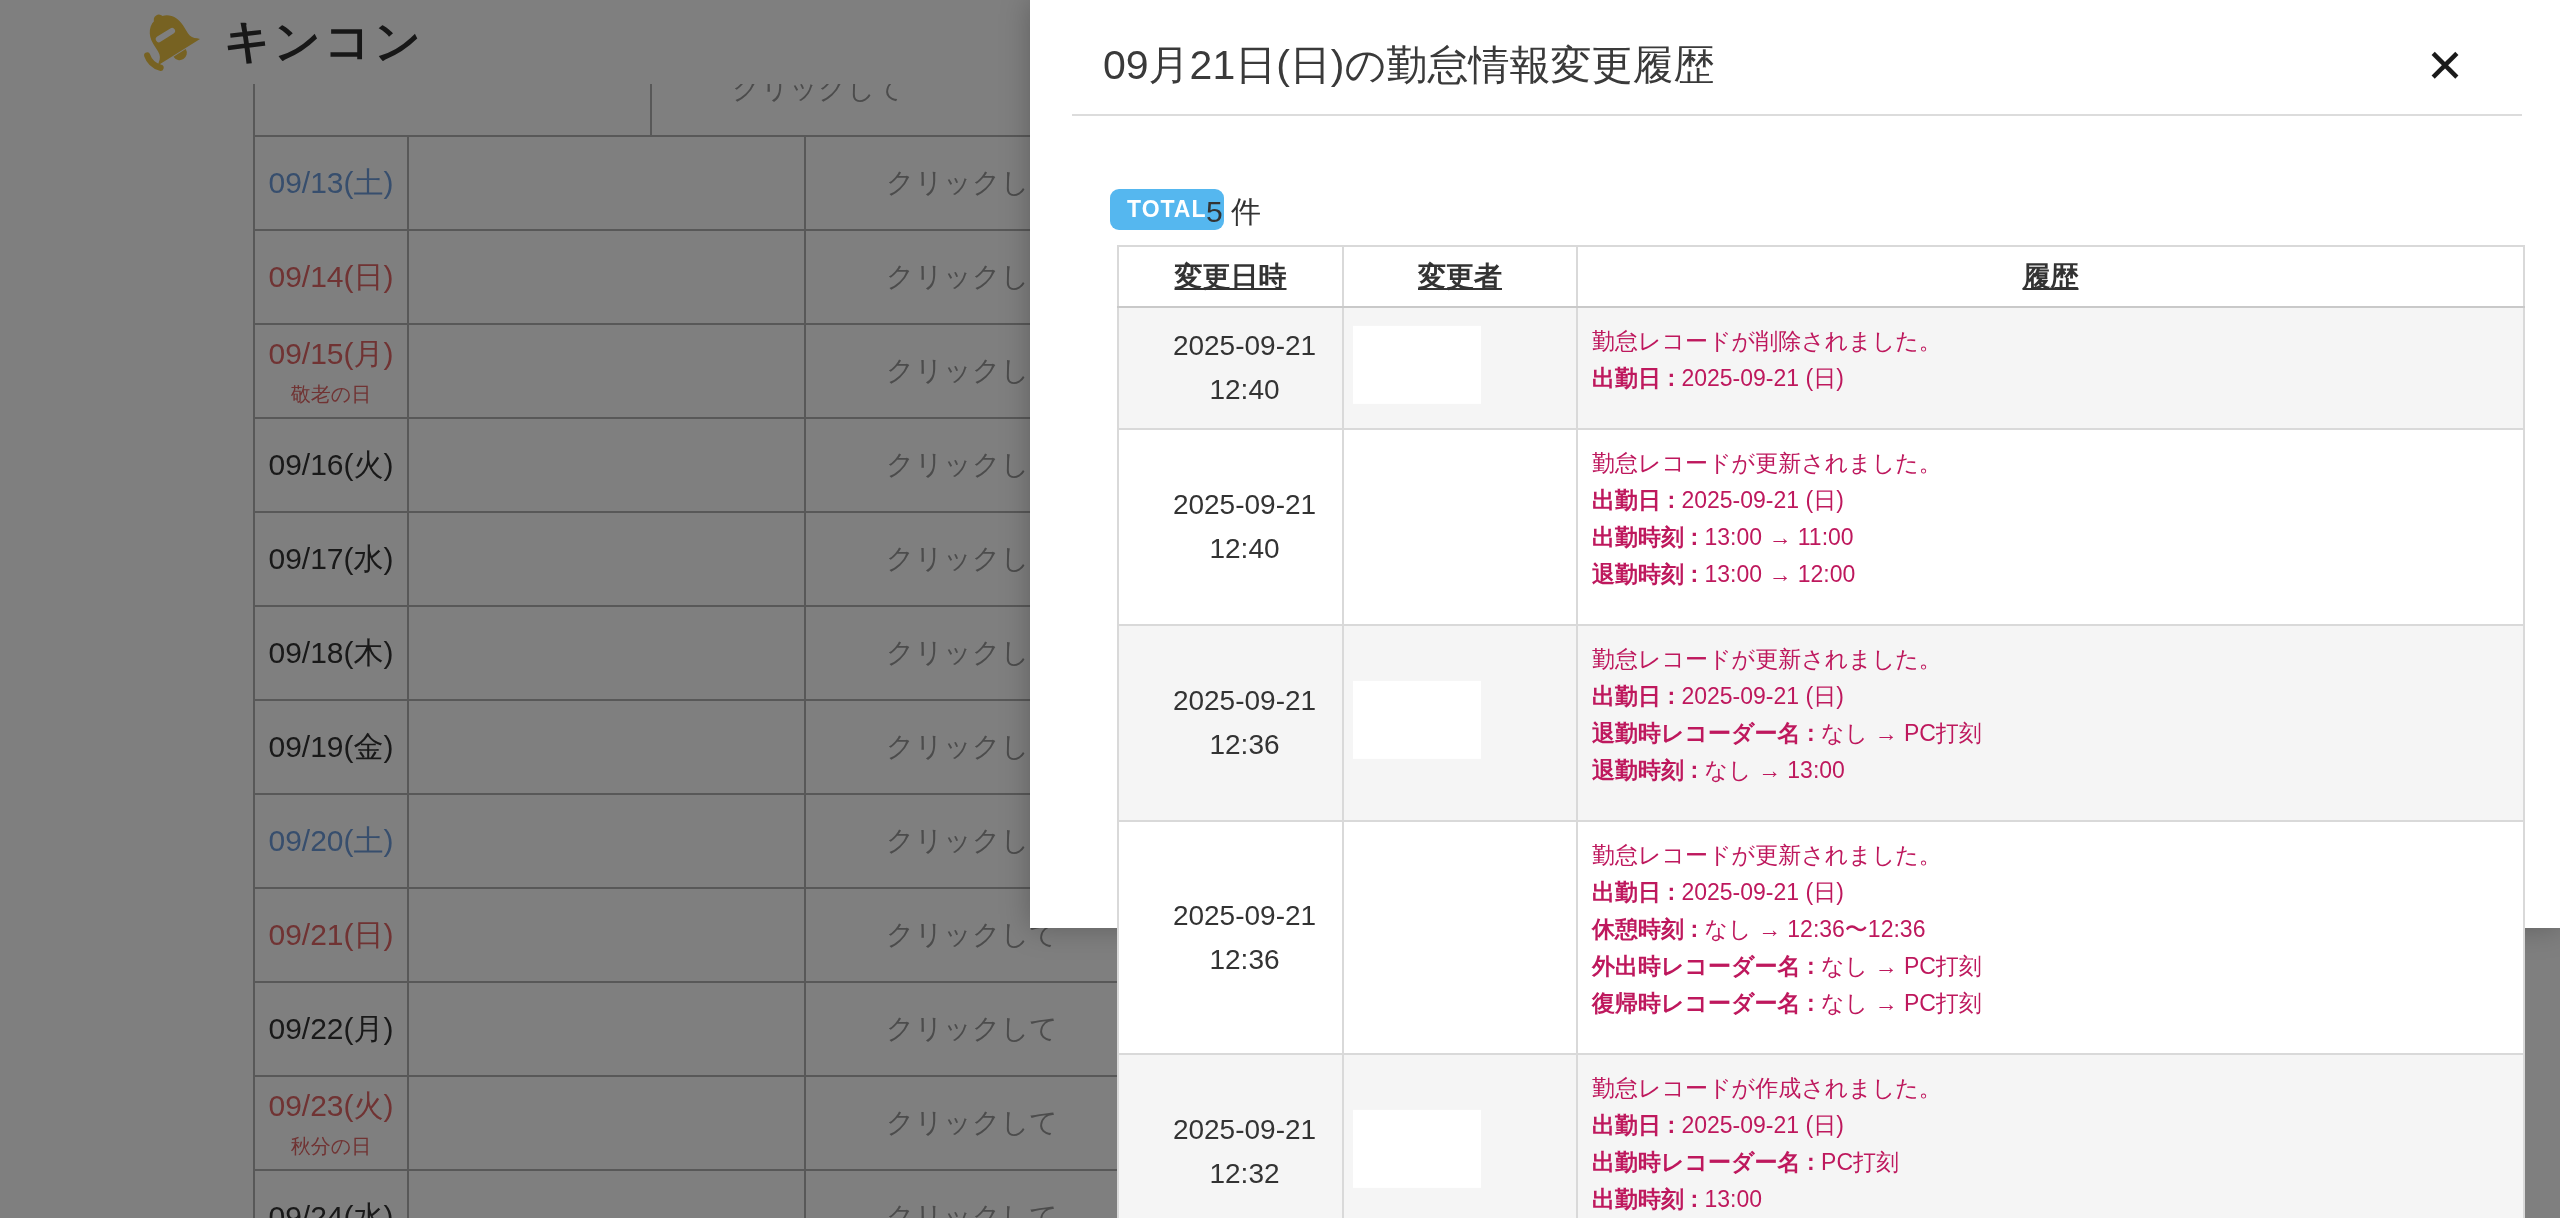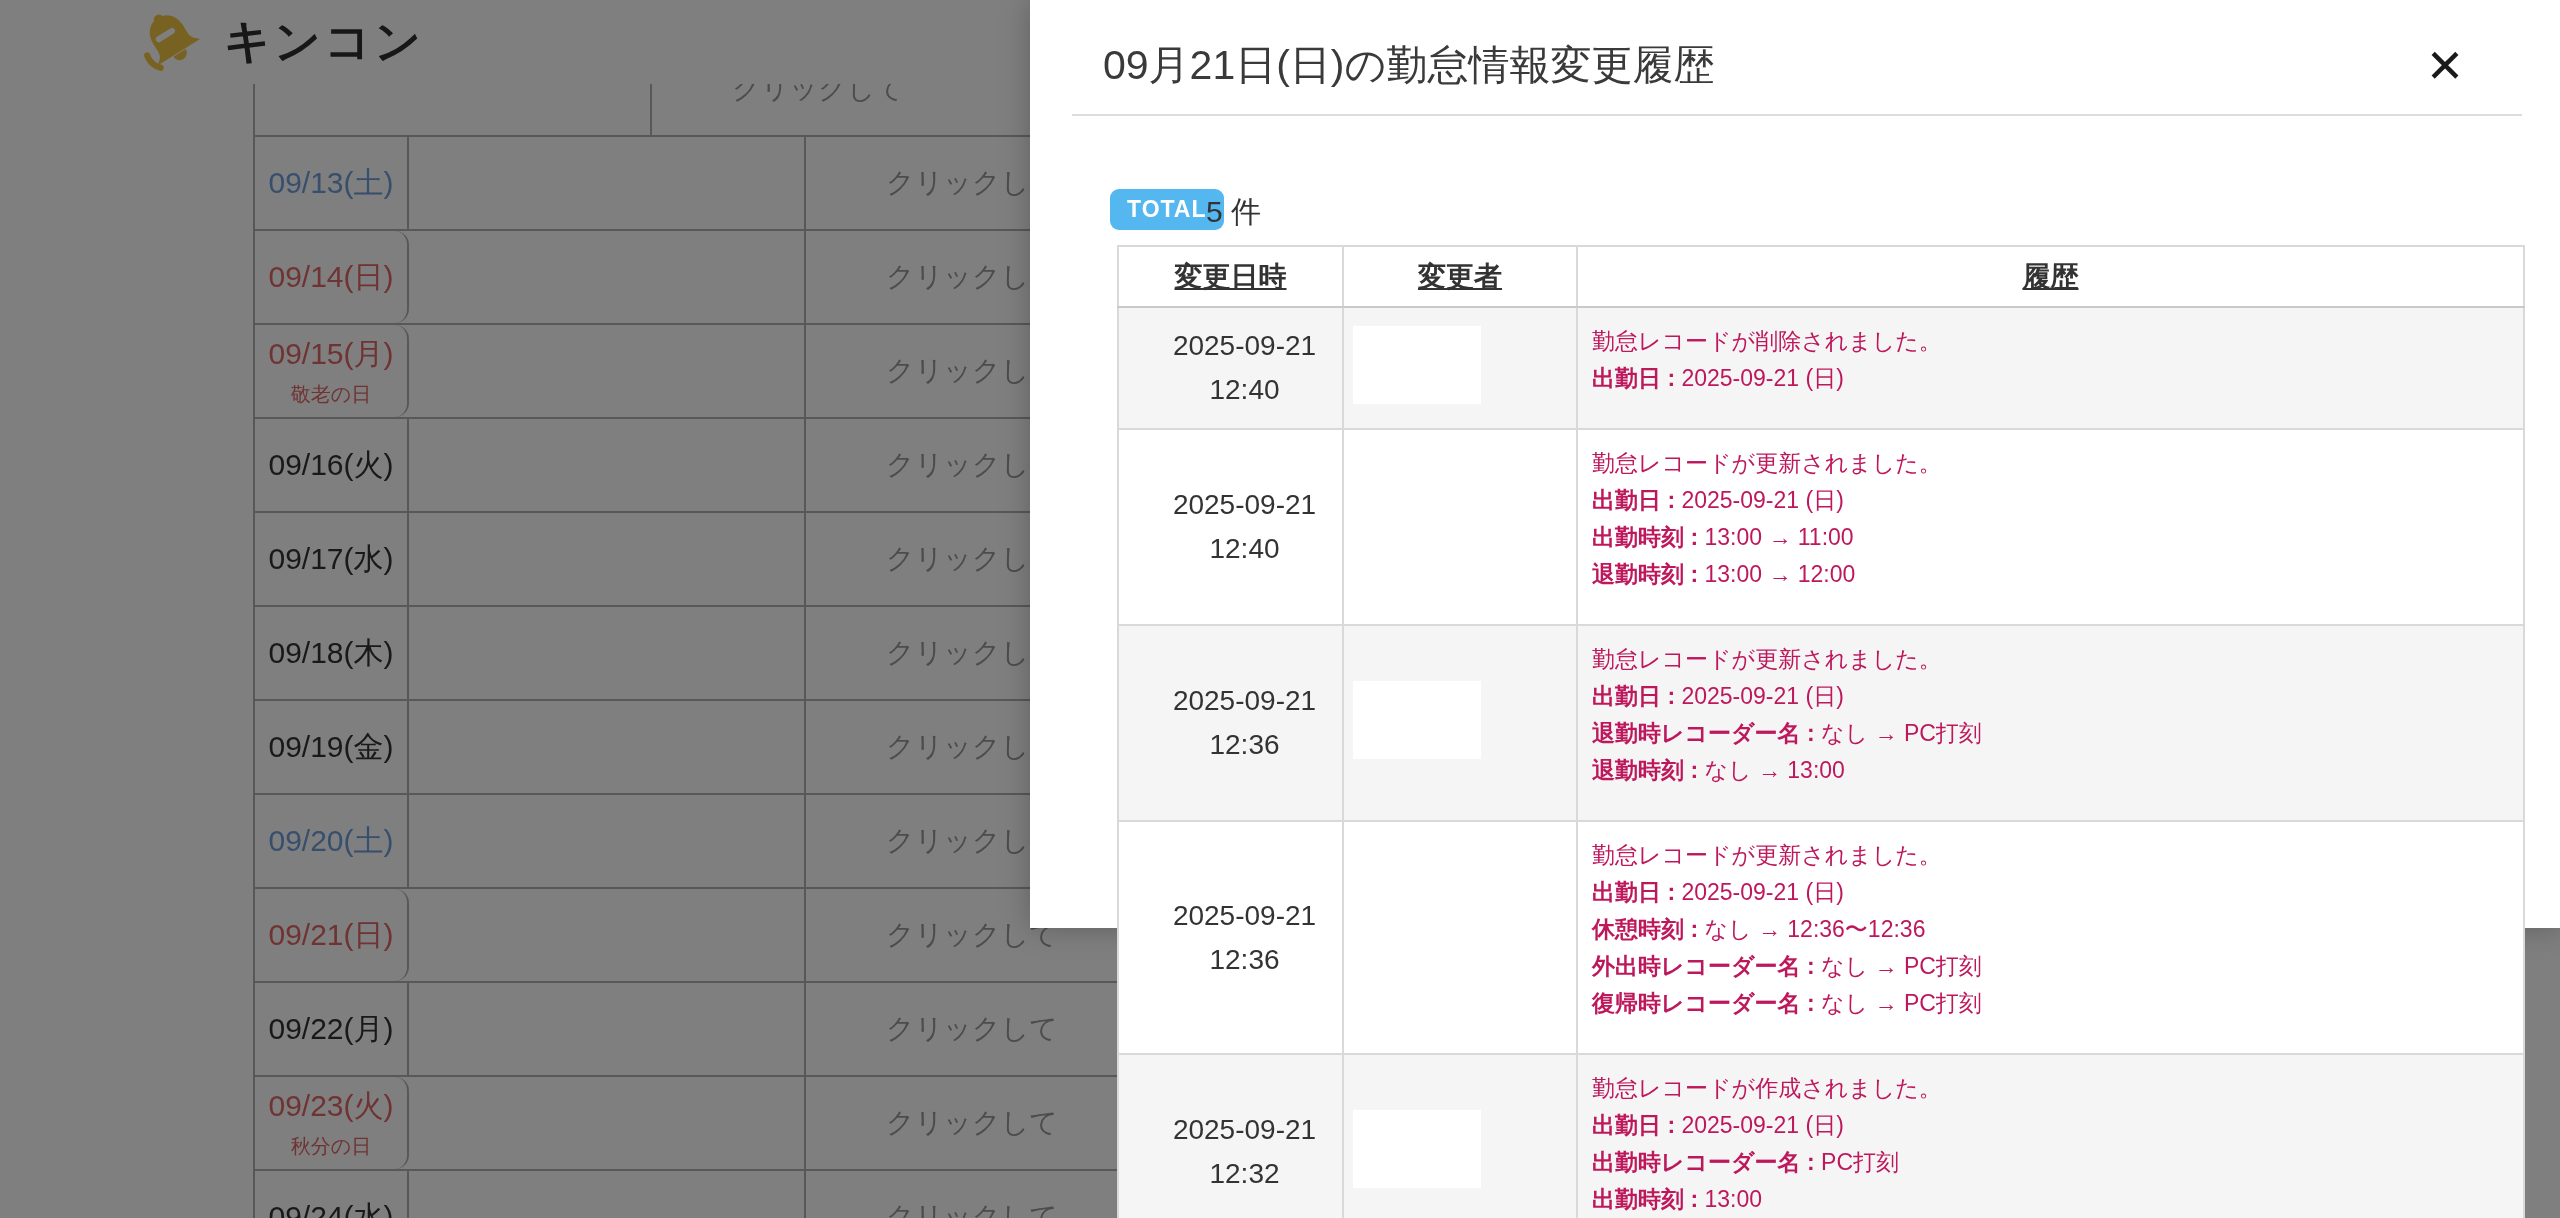--- a/index.html
+++ b/index.html
@@ -28,21 +28,21 @@
     width:154px;border-right:2px solid #b0b0b0;
     display:flex;flex-direction:column;align-items:center;justify-content:center;
     font-size:30px;color:#333;
   }
   .bg-cell.mid{width:397px;border-right:2px solid #b0b0b0;}
   .bg-cell.click{
     flex:1;display:flex;align-items:center;
     padding-left:80px;font-size:28px;color:#999;
   }
   .bg-row .date.saturday{color:#6f9ddb;}
-  .bg-row .date.sunday, .bg-row .date.holiday{color:#e06666;border-radius:14px;}
+  .bg-row .date.sunday, .bg-row .date.holiday{color:#e06666;}
   .holiday-text{font-size:20px;margin-top:6px;color:#e06666;}
   
   .backdrop{position:absolute;inset:0;background:rgba(0,0,0,0.5);z-index:10;}
   
   .modal{
     position:absolute;left:1030px;top:0;width:1530px;height:928px;
     background:#ffffff;z-index:20;box-shadow:0 0 28px rgba(0,0,0,0.25);
   }
   .modal-title{
     position:absolute;left:73px;top:44px;

